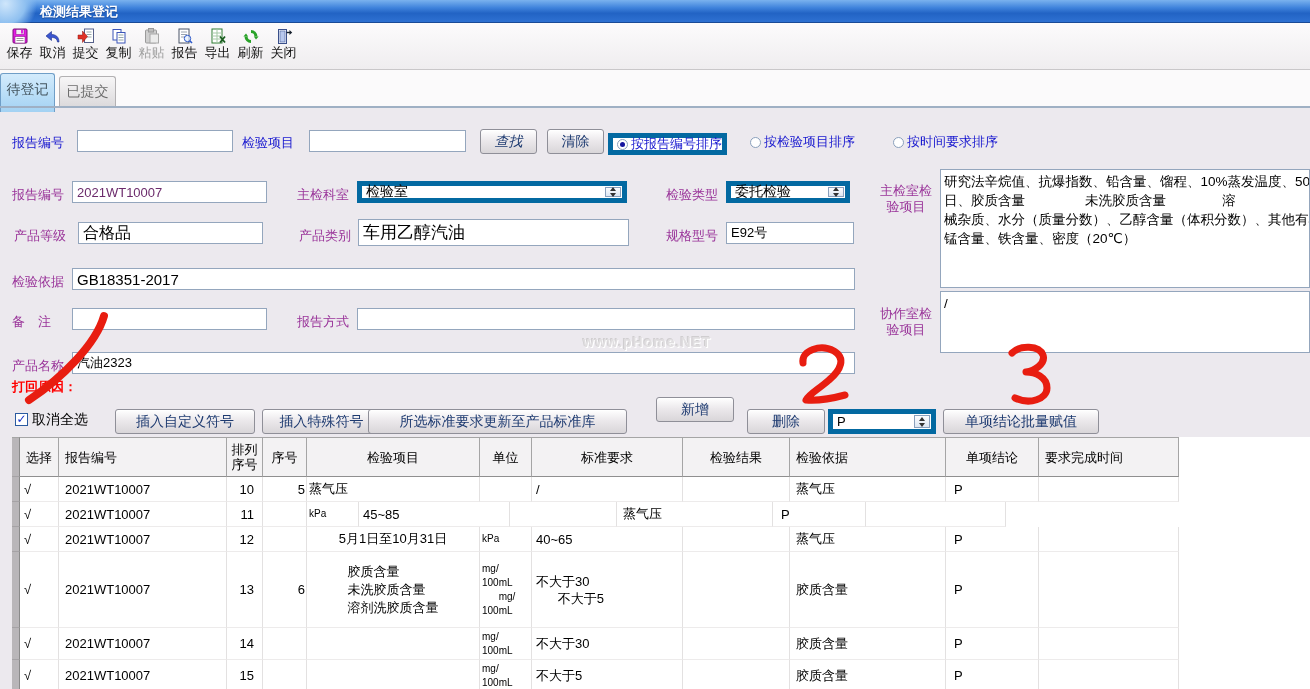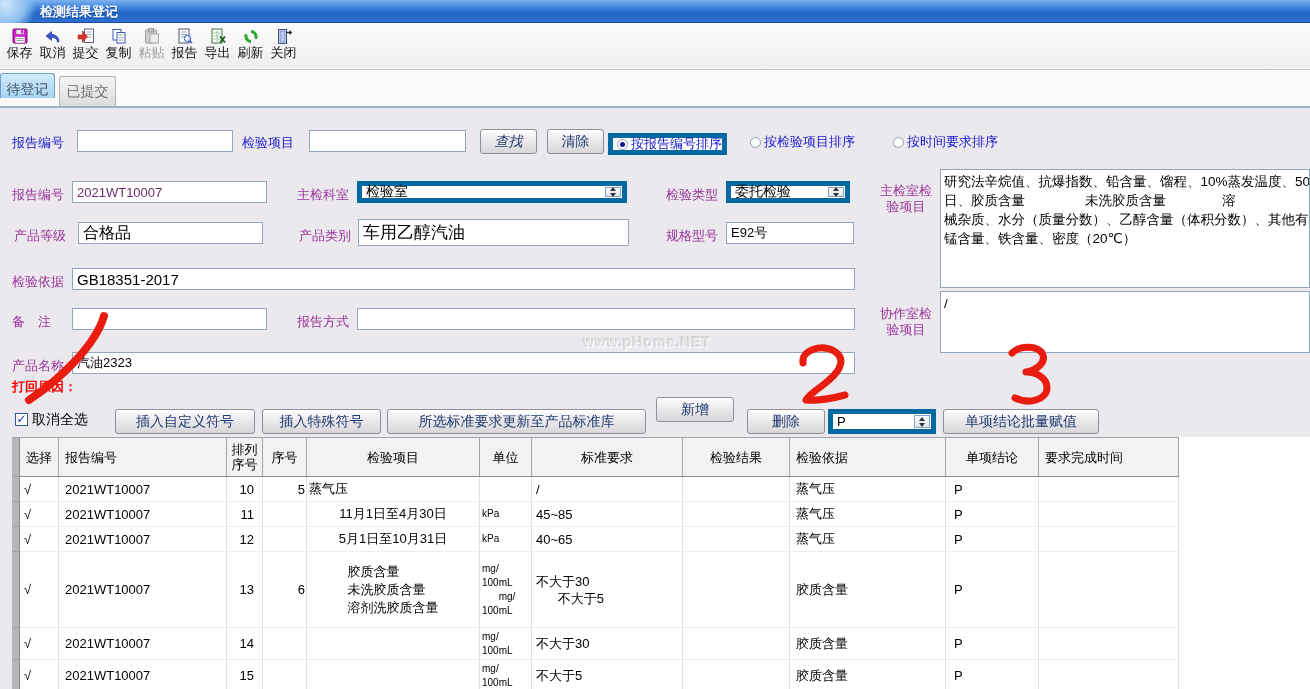--- a/index.html
+++ b/index.html
@@ -22,21 +22,21 @@
     display:flex;align-items:flex-start;padding-left:3px;box-sizing:border-box;}
   .tbtn{width:33px;height:44px;margin-top:2px;display:flex;flex-direction:column;align-items:center;
     justify-content:flex-start;cursor:default;}
   .tbtn svg{width:20px;height:18px;margin-top:2px;}
   .tbtn .tlab{font-size:13px;color:#111;line-height:16px;white-space:nowrap;}
   .tbtn.disabled .tlab{color:#a0a0a0;}
 
   
   #tabstrip{left:0;top:70px;width:1310px;height:38px;background:#fbfafb;}
   .tab{position:absolute;box-sizing:border-box;text-align:center;font-size:14px;cursor:default;}
-  #tab-pending{left:0;top:3px;width:55px;height:25px;line-height:31px;
+  #tab-pending{left:0;top:3px;width:55px;height:39px;line-height:31px;
     background:linear-gradient(#d3ebfc,#a3d2f3);border:1px solid #6f9ec7;border-bottom:none;
     border-radius:3px 3px 0 0;color:#44555f;}
   #tab-submitted{left:59px;top:6px;width:57px;height:30px;line-height:28px;
     background:linear-gradient(#f7f6f7,#dcdadc);border:1px solid #b3b1b3;border-bottom:none;
     border-radius:3px 3px 0 0;color:#6e6e6e;}
   #tabline{left:0;top:106px;width:1310px;height:2px;background:#9fb0c4;}
 
   
   .plbl{position:absolute;font-size:13px;color:#993399;white-space:pre;}
   .blbl{position:absolute;font-size:13px;color:#1717cf;white-space:nowrap;}
@@ -278,21 +278,21 @@
 <div id="return-reason">打回原因：</div>
 
 <div id="watermark">www.pHome.NET</div>
 
 <div id="uncheck-box">
     <span class="chk">✓</span>
   </div>
 <div id="uncheck-label">取消全选</div>
 <div class="btn" style="left:115px;top:409px;width:140px;height:25px;">插入自定义符号</div>
 <div class="btn" style="left:262px;top:409px;width:119px;height:25px;">插入特殊符号</div>
-<div class="btn" style="left:387px;top:409px;width:259px;height:25px;">所选标准要求更新至产品标准库</div>
+<div class="btn" style="left:368px;top:409px;width:259px;height:25px;">所选标准要求更新至产品标准库</div>
 <div class="btn" style="left:656px;top:397px;width:78px;height:25px;">新增</div>
 <div class="btn" style="left:747px;top:409px;width:78px;height:25px;">删除</div>
 <div class="sel" style="left:828px;top:409px;width:108px;height:25px;font-size:13px;">
   <span>P</span>
   <span class="spin">
       <i class="up"></i>
       <i class="dn"></i>
     </span>
 </div>
 <div class="btn" style="left:943px;top:409px;width:156px;height:25px;">单项结论批量赋值</div>
@@ -325,21 +325,20 @@
       <div class="g-cell c-basis" style="width: 156px; height: 25px;">蒸气压</div>
       <div class="g-cell c-concl" style="width: 93px; height: 25px;">P</div>
       <div class="g-cell c-due" style="width: 140px; height: 25px;"></div>
     </div>
     <div class="g-row">
       <div class="g-cell strip" style="width: 8px; height: 25px;"></div>
       <div class="g-cell c-check" style="width: 39px; height: 25px;">√</div>
       <div class="g-cell c-report" style="width: 168px; height: 25px;">2021WT10007</div>
       <div class="g-cell c-order" style="width: 36px; height: 25px;">11</div>
       <div class="g-cell c-seq" style="width: 44px; height: 25px;"></div>
-      <div class="g-cell c-item" style="width: 173px; height: 25px; justify-content: center;">11月1日至4月30日</div>
       <div class="g-cell c-unit" style="width: 52px; height: 25px;">kPa</div>
       <div class="g-cell c-std" style="width: 151px; height: 25px;">45~85</div>
       <div class="g-cell c-result" style="width: 107px; height: 25px;"></div>
       <div class="g-cell c-basis" style="width: 156px; height: 25px;">蒸气压</div>
       <div class="g-cell c-concl" style="width: 93px; height: 25px;">P</div>
       <div class="g-cell c-due" style="width: 140px; height: 25px;"></div>
     </div>
     <div class="g-row">
       <div class="g-cell strip" style="width: 8px; height: 25px;"></div>
       <div class="g-cell c-check" style="width: 39px; height: 25px;">√</div>

